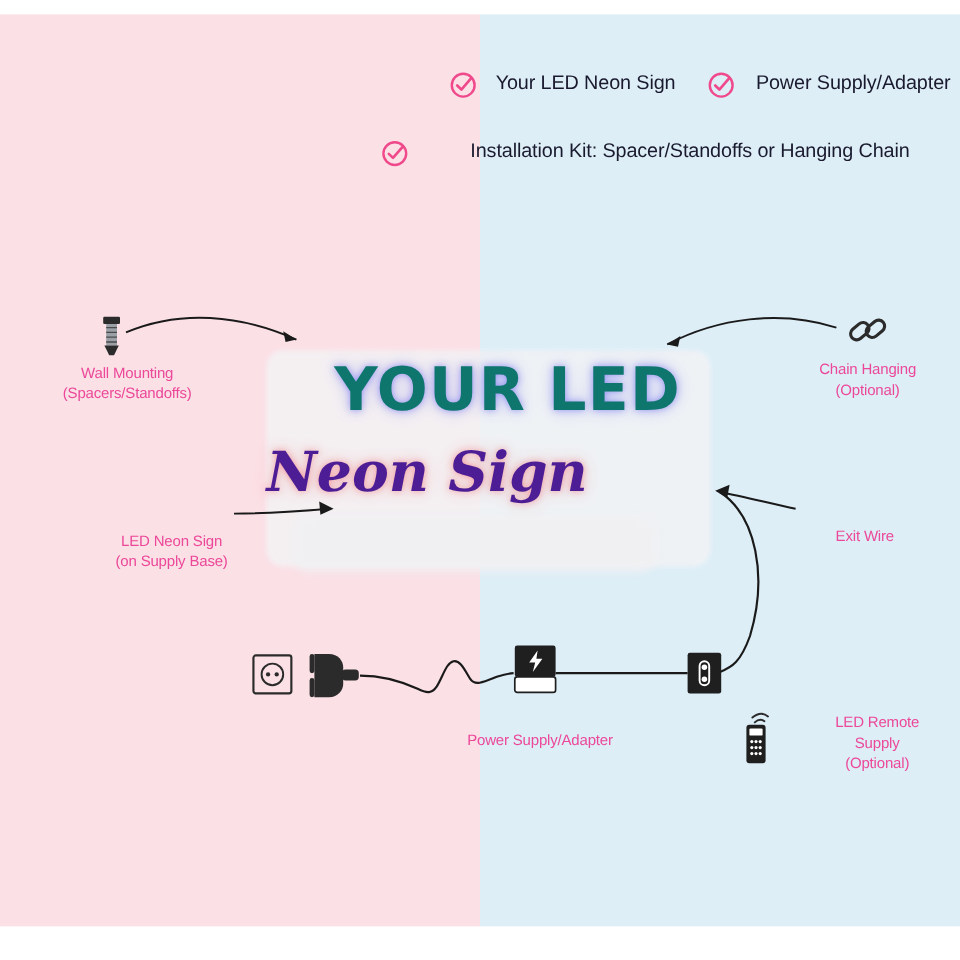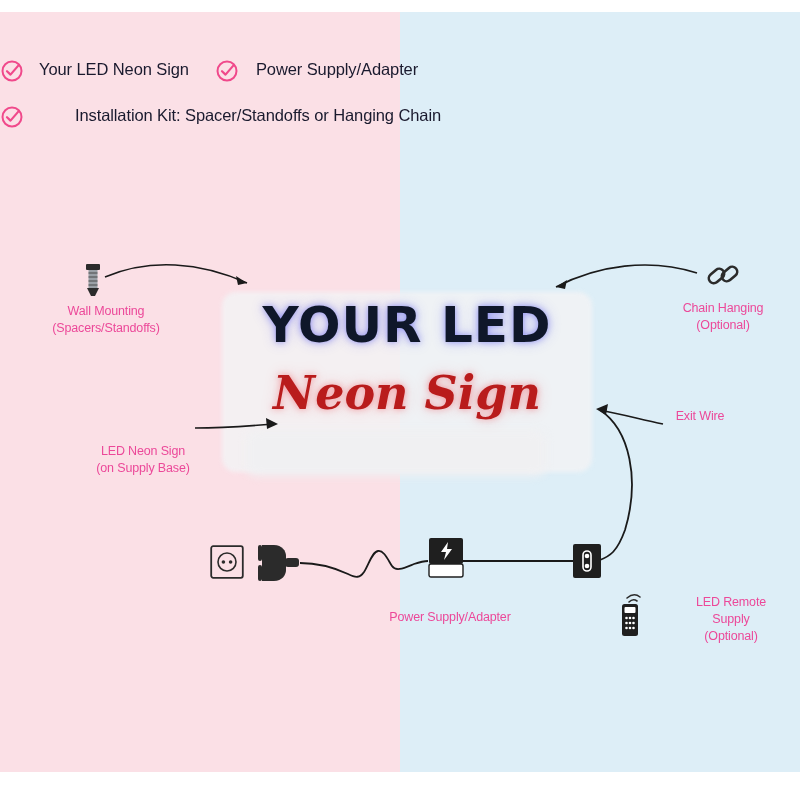--- a/index.html
+++ b/index.html
@@ -50,25 +50,25 @@
   }
 
   
   .checklist {
     position: absolute;
     left: 0; top: 58px;
     width: 800px;
   }
   .check-row {
     display: flex;
-    justify-content: flex-start;
+    justify-content: flex-end;
     align-items: flex-start;
   }
   .check-row.row1 { gap: 20px; }
-  .check-row.row2 { margin-top: 21px; }
+  .check-row.row2 { margin-top: 32px; }
   .check-item {
     display: flex;
     align-items: flex-start;
     gap: 9px;
   }
   .check-icon {
     flex: 0 0 auto;
     width: 24px;
     height: 24px;
     margin-top: 1px;
@@ -103,42 +103,41 @@
     left: 246px;
     top: 430px;
     width: 300px;
     height: 46px;
     background: #f0f0f2;
     border-radius: 10px;
     filter: blur(4px);
   }
   .neon-title {
     position: absolute;
-    left: 222px;
+    left: 238px;
     top: 296px;
     width: 370px;
     text-align: center;
     font-family: "DejaVu Sans", sans-serif;
     font-weight: bold;
     font-size: 50px;
     letter-spacing: 1px;
-    color: #0f172a;
+    color: #0f766e;
     text-shadow: 0 0 6px rgba(60,60,240,0.45), 0 0 14px rgba(60,60,240,0.25);
   }
   .neon-sub {
     position: absolute;
     left: 222px;
     top: 366px;
     width: 370px;
-    text-align: center;
     font-family: "DejaVu Serif", serif;
     font-style: italic;
     font-weight: bold;
     font-size: 46px;
-    color: #b91c1c;
+    color: #4c1d95;
     text-shadow: 0 0 6px rgba(240,50,60,0.4), 0 0 16px rgba(240,50,60,0.22);
   }
 
   
   .callout {
     position: absolute;
     font-size: 12.5px;
     line-height: 1.35;
     color: #ec4899;
     text-align: center;
@@ -283,21 +282,21 @@
   <div class="callout" style="left:640px; top:300px; width:166px;">
     <div>Chain Hanging</div>
     <div>(Optional)</div>
   </div>
 
   <div class="callout" style="left:48px; top:443px; width:190px;">
     <div>LED Neon Sign</div>
     <div>(on Supply Base)</div>
   </div>
 
-  <div class="callout" style="left:655px; top:408px; width:90px;">
+  <div class="callout" style="left:655px; top:439px; width:90px;text-align:right;">
     <div>Exit Wire</div>
   </div>
 
   <div class="callout" style="left:340px; top:609px; width:220px;">
     <div>Power Supply/Adapter</div>
   </div>
 
   <div class="callout" style="left:656px; top:594px; width:150px;">
     <div>LED Remote</div>
     <div>Supply</div>

